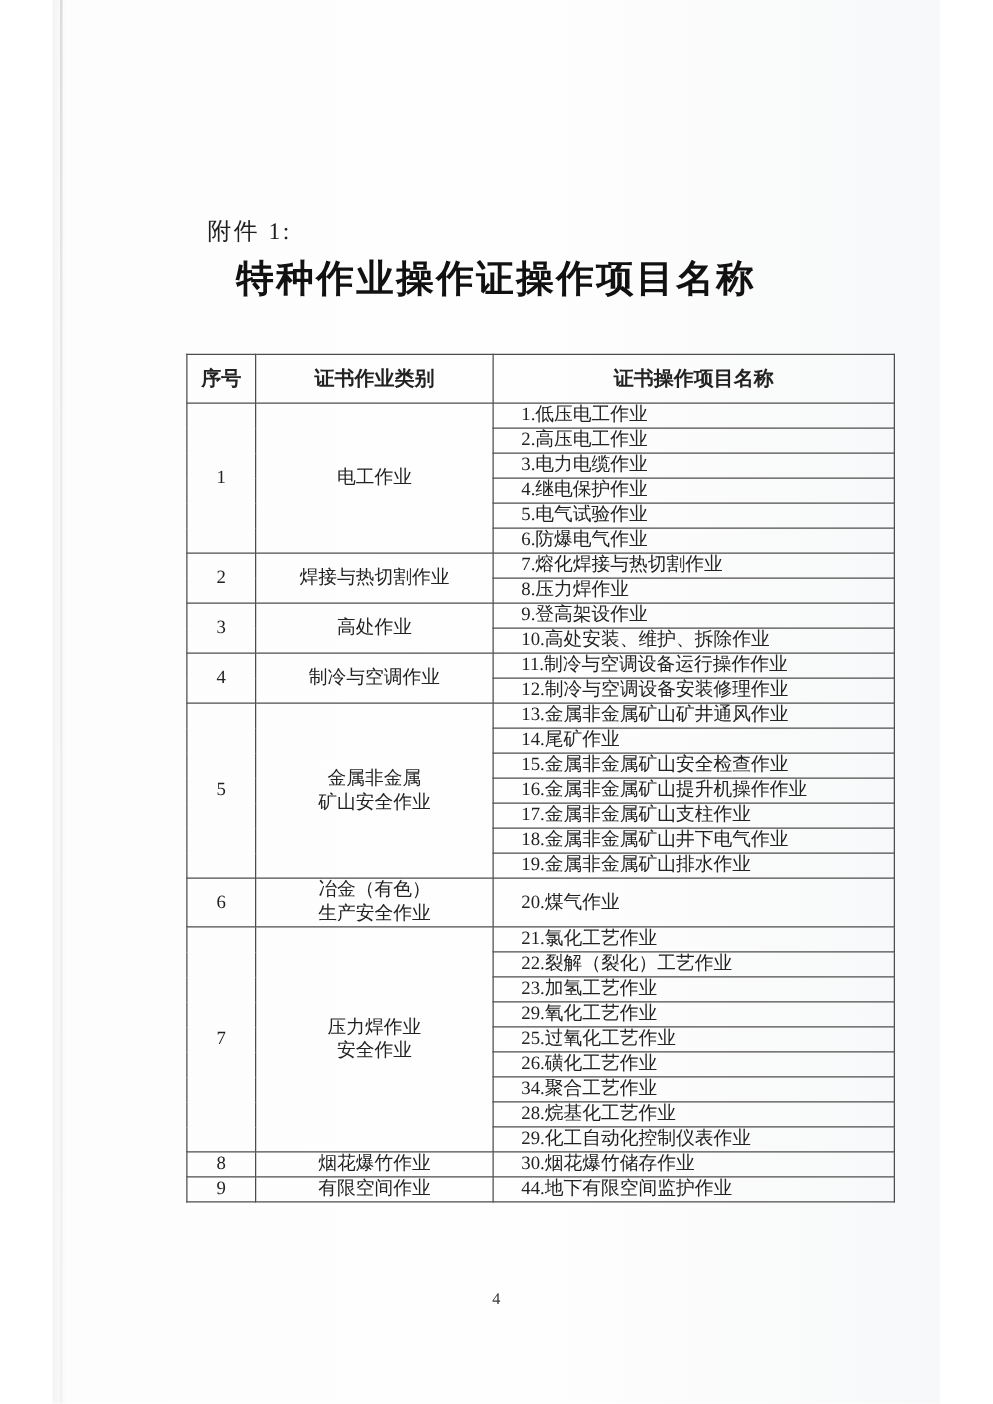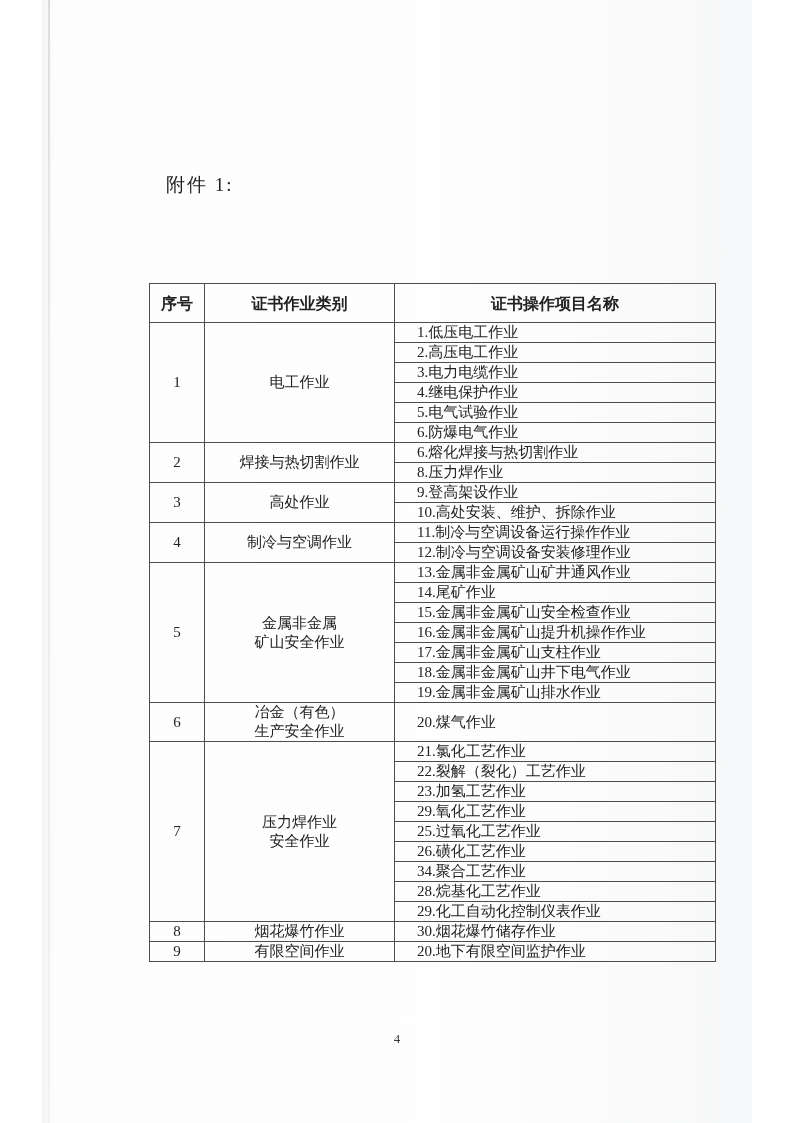--- a/index.html
+++ b/index.html
@@ -82,20 +82,21 @@
   }
 </style>
 </head>
 <body>
 
 <div class="page">
   <div class="scan-edge"></div>
 
   <div class="attachment-label">附件 1:</div>
 
+  <h1 class="doc-title">特种作业操作证操作项目名称</h1>
 
   <table class="cert-table">
     <colgroup>
       <col class="c-no">
         <col class="c-cat">
         <col class="c-item">
     </colgroup>
     <thead>
       <tr>
         <th>序号</th>
@@ -124,21 +125,21 @@
           <td class="col-item">5.电气试验作业</td>
         </tr>
         <tr>
           <td class="col-item">6.防爆电气作业</td>
         </tr>
         <tr>
           <td class="col-no" rowspan="2">2</td>
           <td class="col-cat" rowspan="2">
             <div>焊接与热切割作业</div>
           </td>
-          <td class="col-item">6.熔化焊接与热切割作业</td>
+          <td class="col-item">7.熔化焊接与热切割作业</td>
         </tr>
         <tr>
           <td class="col-item">8.压力焊作业</td>
         </tr>
         <tr>
           <td class="col-no" rowspan="2">3</td>
           <td class="col-cat" rowspan="2">
             <div>高处作业</div>
           </td>
           <td class="col-item">9.登高架设作业</td>
@@ -227,19 +228,19 @@
           <td class="col-cat" rowspan="1">
             <div>烟花爆竹作业</div>
           </td>
           <td class="col-item">30.烟花爆竹储存作业</td>
         </tr>
         <tr>
           <td class="col-no" rowspan="1">9</td>
           <td class="col-cat" rowspan="1">
             <div>有限空间作业</div>
           </td>
-          <td class="col-item">20.地下有限空间监护作业</td>
+          <td class="col-item">44.地下有限空间监护作业</td>
         </tr>
       </tbody>
   </table>
 
   <div class="page-number">4</div>
 </div>
 
 </body></html>

